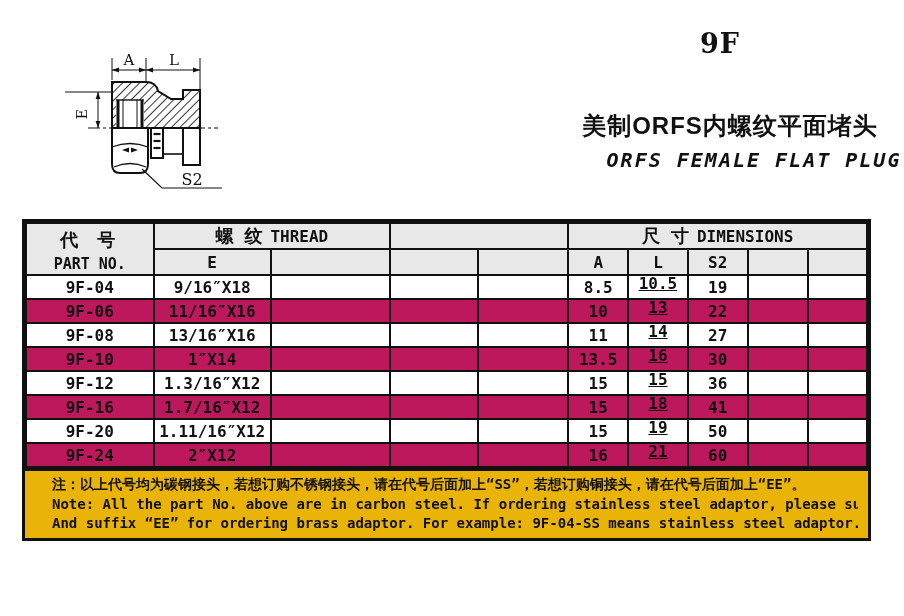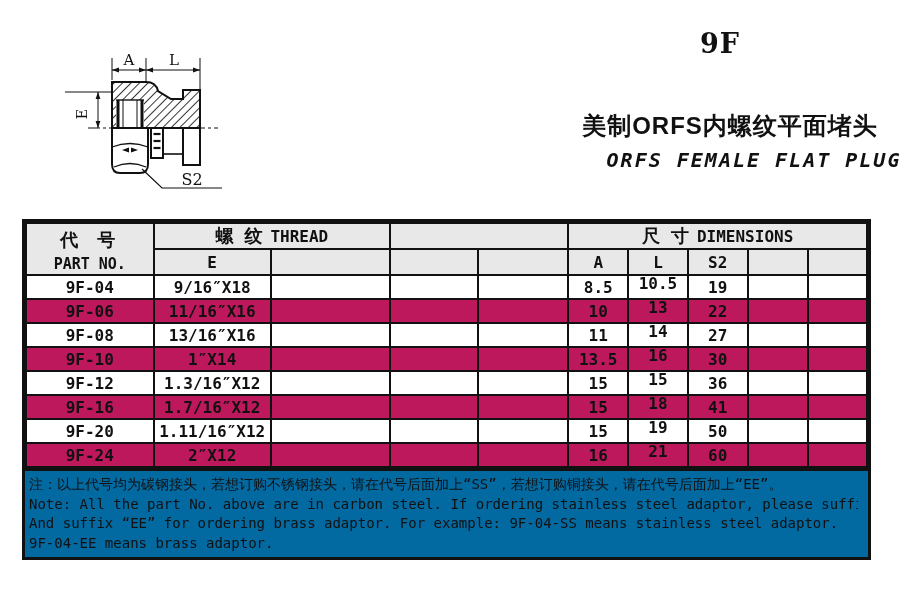--- a/index.html
+++ b/index.html
@@ -28,25 +28,25 @@
   tr.h1 td { height: 25px; background: #e8e8e8; }
   tr.h2 td { height: 26px; background: #e8e8e8; }
   tr.data td { height: 24px; background: #ffffff; }
   tr.data.gray td { background: #be185d; text-align: center; }
   td.partno-head { background: #e8e8e8; }
   .partno-head .cn { font-size: 18px; letter-spacing: 4px; display: block; padding-top: 2px; }
   .partno-head .en { font-size: 15px; display: block; padding-top: 3px; text-align: center; }
   .group { display: flex; justify-content: center; align-items: center; gap: 8px; }
   .group .cn { font-size: 18px; }
   .group .en { font-size: 16px; }
-  td.raised span { position: relative; top: -4px; }
-
-  
-  .notes { border-top: 3px solid #111; padding: 4px 10px 4px 4px;
-           font-size: 14px; font-weight: normal; line-height: 19.5px; background: #0369a1; }
+  td.raised span { position: relative; top: -4px; text-decoration: underline; }
+
+  
+  .notes { border-top: 3px solid #111; padding: 4px 10px 4px 27px;
+           font-size: 14px; font-weight: bold; line-height: 19.5px; background: #eab308; }
   .notes div { white-space: nowrap; overflow: hidden; }
 </style>
 </head>
 <body>
 
 <svg id="drawing" viewBox="0 0 235 185" xmlns="http://www.w3.org/2000/svg">
   <defs>
     <pattern id="hatch" width="6" height="6" patternUnits="userSpaceOnUse" patternTransform="rotate(45)">
       <line x1="0" y1="0" x2="0" y2="6" stroke="#111" stroke-width="1.7"></line>
     </pattern>
@@ -241,15 +241,14 @@
     <td></td>
     <td></td>
   </tr>
       </tbody>
   </table>
 
   <div class="notes">
     <div>注：以上代号均为碳钢接头，若想订购不锈钢接头，请在代号后面加上“SS”，若想订购铜接头，请在代号后面加上“EE”。</div>
     <div>Note: All the part No. above are in carbon steel. If ordering stainless steel adaptor, please suffix “SS” .</div>
     <div>And suffix “EE” for ordering brass adaptor. For example: 9F-04-SS  means stainless steel adaptor.</div>
-    <div>9F-04-EE means brass adaptor.</div>
   </div>
 </div>
 
 </body></html>

